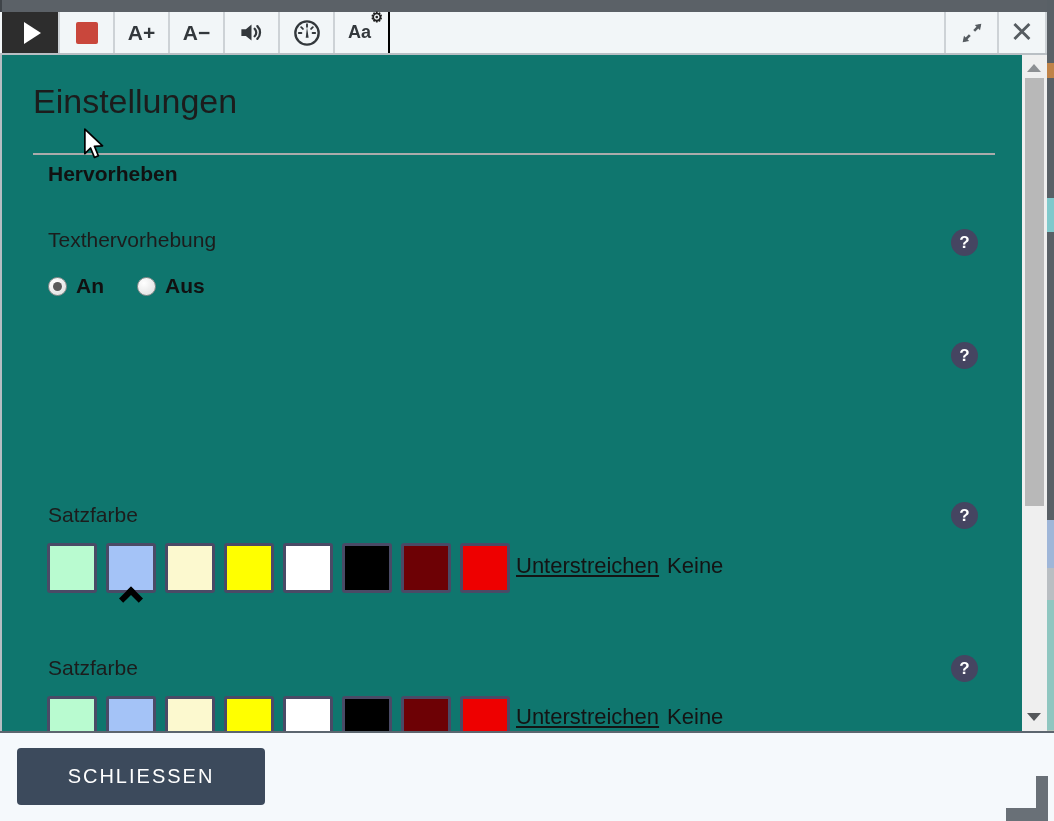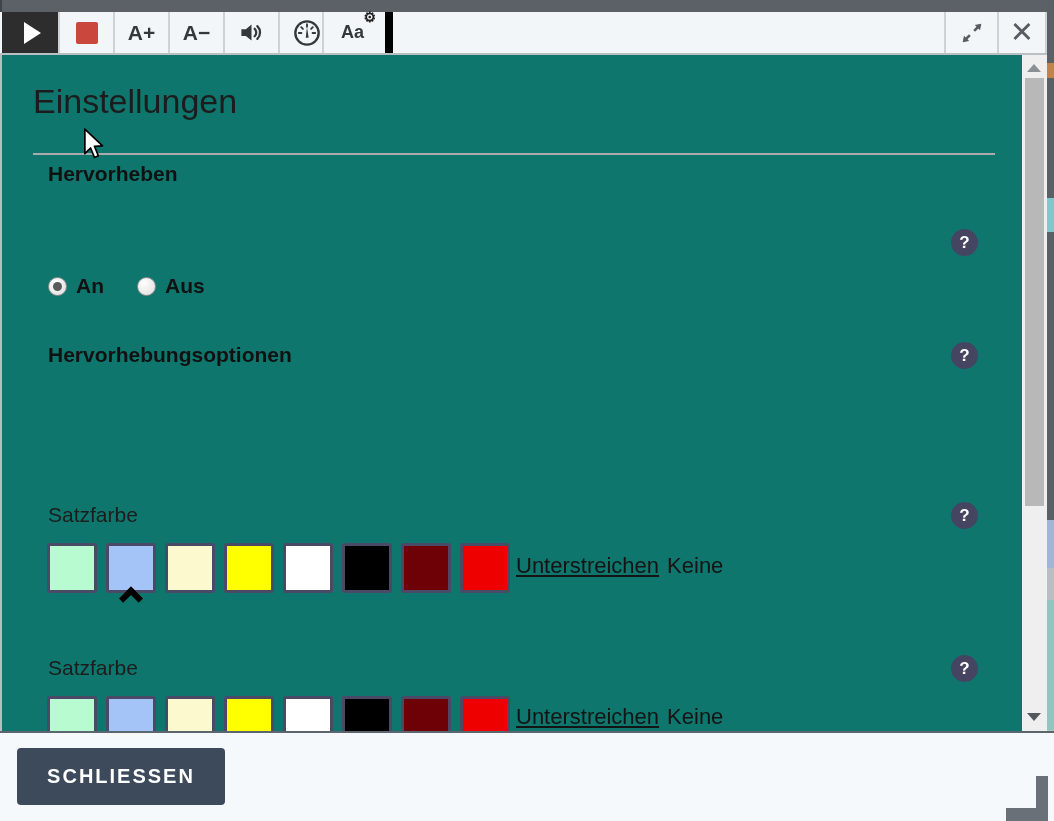--- a/index.html
+++ b/index.html
@@ -16,39 +16,39 @@
       display:flex;align-items:center;justify-content:center;cursor:pointer;padding:0;}
   .tb:last-of-type{border-right:2px solid #cdd2d6;}
   .tb-play{left:2px;width:56px;background:#2d2d2d;border-left:none;}
   .play-tri{width:0;height:0;border-top:11px solid transparent;border-bottom:11px solid transparent;border-left:17px solid #ffffff;margin-left:4px;}
   .tb-stop{left:58px;width:55px;}
   .stop-square{width:22px;height:22px;background:#c9473c;border-radius:2px;}
   .tb-aplus{left:113px;width:55px;}
   .tb-aminus{left:168px;width:55px;}
   .tb-vol{left:223px;width:55px;}
   .tb-gauge{left:278px;width:55px;}
-  .tb-aa{left:322px;width:71px;border-right:8px solid #000000;}
+  .tb-aa{left:333px;width:57px;border-right:2px solid #000000;}
   .tb-expand{left:944px;width:53px;}
   .tb-close{left:997px;width:50px;border-right:2px solid #cdd2d6;}
   .tb-label{font-size:21px;font-weight:600;color:#33383c;}
   .aa-wrap{position:relative;font-size:18px;font-weight:600;color:#33383c;padding-right:4px;}
   .aa-gear{position:absolute;top:-13px;right:-8px;font-size:14px;color:#222;}
   .close-x{font-size:29px;color:#565c61;line-height:1;}
   
   .scrollbar{position:absolute;left:1022px;top:55px;width:25px;height:676px;background:#efefef;}
   .scroll-up{position:absolute;left:5px;top:9px;width:0;height:0;border-left:7px solid transparent;border-right:7px solid transparent;border-bottom:8px solid #8d9093;}
   .scroll-thumb{position:absolute;left:3px;top:23px;width:19px;height:428px;background:#b8b8b8;}
   .scroll-down{position:absolute;left:5px;bottom:10px;width:0;height:0;border-left:7px solid transparent;border-right:7px solid transparent;border-top:8px solid #55585b;}
   
   .edgestrip{position:absolute;left:1047px;top:0;width:7px;height:821px;background:#596066;}
   .edgeseg{position:absolute;left:0;width:7px;}
   
   .footer{position:absolute;left:0;top:731px;width:1054px;height:90px;background:#f5f9fc;border-top:2px solid #5c666f;box-sizing:border-box;z-index:6;}
-  .close-btn{position:absolute;left:17px;top:15px;width:208px;height:57px;background:#3c4a5c;color:#ffffff;
-             font-family:"Liberation Sans",sans-serif;font-size:20px;letter-spacing:2px;border:none;border-radius:4px;cursor:pointer;font-weight:bold;}
+  .close-btn{position:absolute;left:17px;top:15px;width:248px;height:57px;background:#3c4a5c;color:#ffffff;
+             font-family:"Liberation Sans",sans-serif;font-size:20px;letter-spacing:2px;border:none;border-radius:4px;cursor:pointer;}
   .grip-v{position:absolute;left:1036px;top:776px;width:12px;height:45px;background:#697077;z-index:7;}
   .grip-h{position:absolute;left:1006px;top:808px;width:42px;height:13px;background:#697077;z-index:7;}
   
   .content{position:absolute;left:2px;top:55px;width:1020px;height:676px;background:#0f766e;overflow:hidden;padding-left:45px;}
   .title{position:absolute;left:31px;top:27px;font-size:34px;color:#1c1c1c;}
   .divider{position:absolute;left:31px;top:98px;width:962px;height:2px;background:#ababab;}
   .cursor{position:absolute;left:80px;top:73px;z-index:3;}
   .sec-heading{position:absolute;left:46px;font-size:21px;font-weight:bold;color:#111;}
   .plain-label{position:absolute;left:46px;font-size:21px;color:#1c1c1c;}
   .help{position:absolute;left:949px;width:27px;height:27px;border-radius:50%;background:#454561;color:#fff;
@@ -125,35 +125,35 @@
 </div>
 
 <div class="content">
   <div class="title">Einstellungen</div>
   <div class="divider"></div>
   <svg class="cursor" width="24" height="32" viewBox="0 0 20 28">
     <path d="M2 1 L2 22.5 L7 17.5 L10.4 25.8 L13.8 24.3 L10.4 16 L17.5 15.6 Z" fill="#ffffff" stroke="#000000" stroke-width="1.5" stroke-linejoin="round"></path>
   </svg>
 
   <div class="sec-heading" style="top:107px">Hervorheben</div>
+  <div class="plain-label" style="top:173px">Texthervorhebung</div>
   <div class="help" style="top:174px">
     <span>?</span>
   </div>
 
   <div class="radio-row">
     <span class="radio">
         <span class="dot"></span>
       </span>
     <span class="radio-label">An</span>
     <span class="radio-gap"></span>
     <span class="radio"></span>
     <span class="radio-label">Aus</span>
   </div>
 
-  <div class="sec-heading" style="top:288px">Hervorhebungsoptionen</div>
   <div class="help" style="top:287px">
     <span>?</span>
   </div>
 
 
   <div class="plain-label" style="top:448px">Satzfarbe</div>
   <div class="help" style="top:447px">
     <span>?</span>
   </div>
   <div class="swatch-row" style="top:488px">

